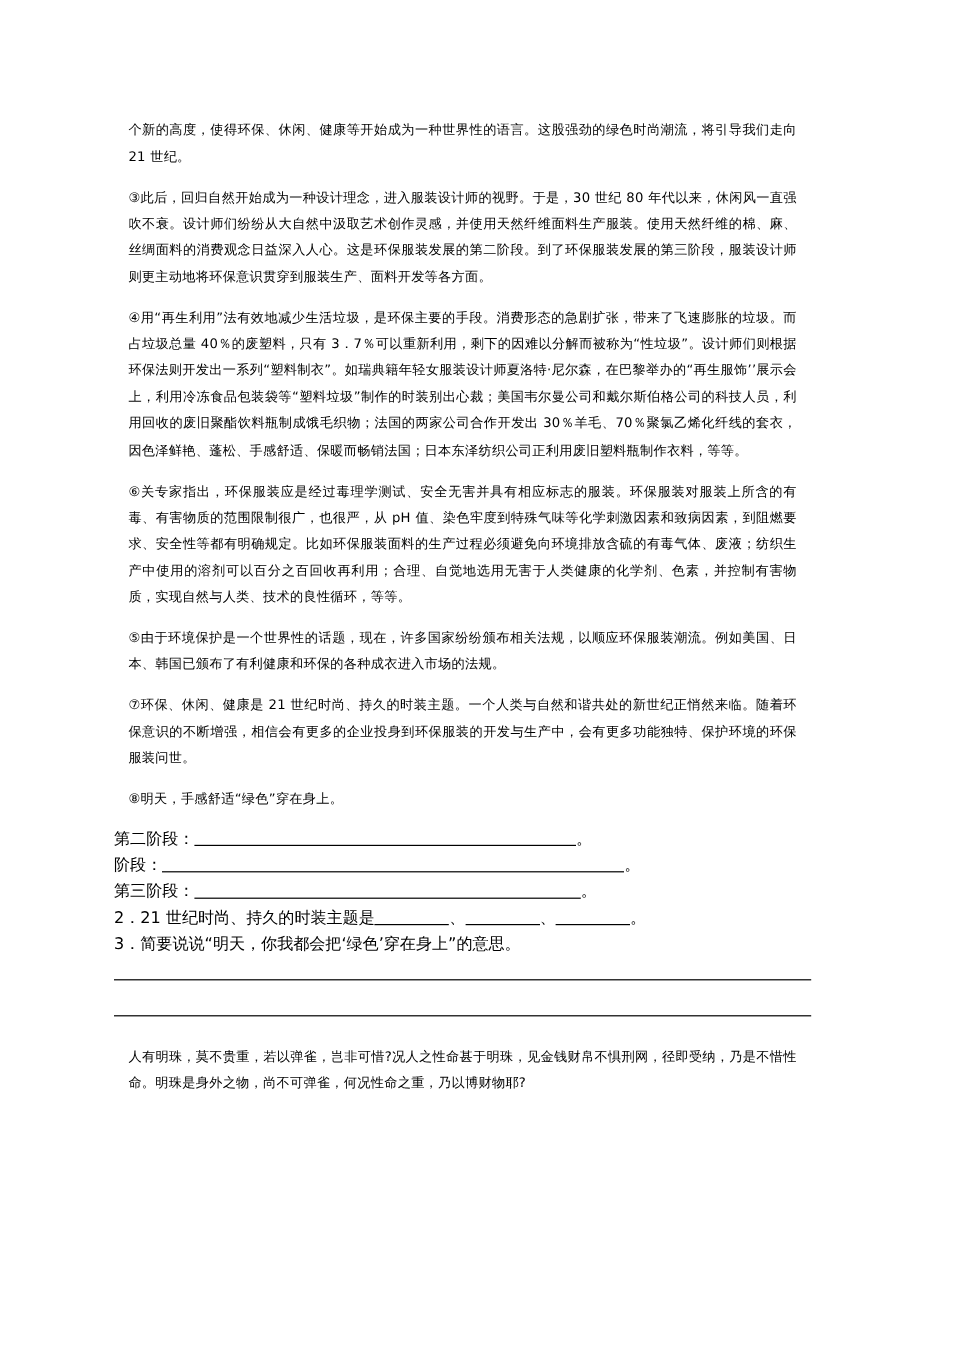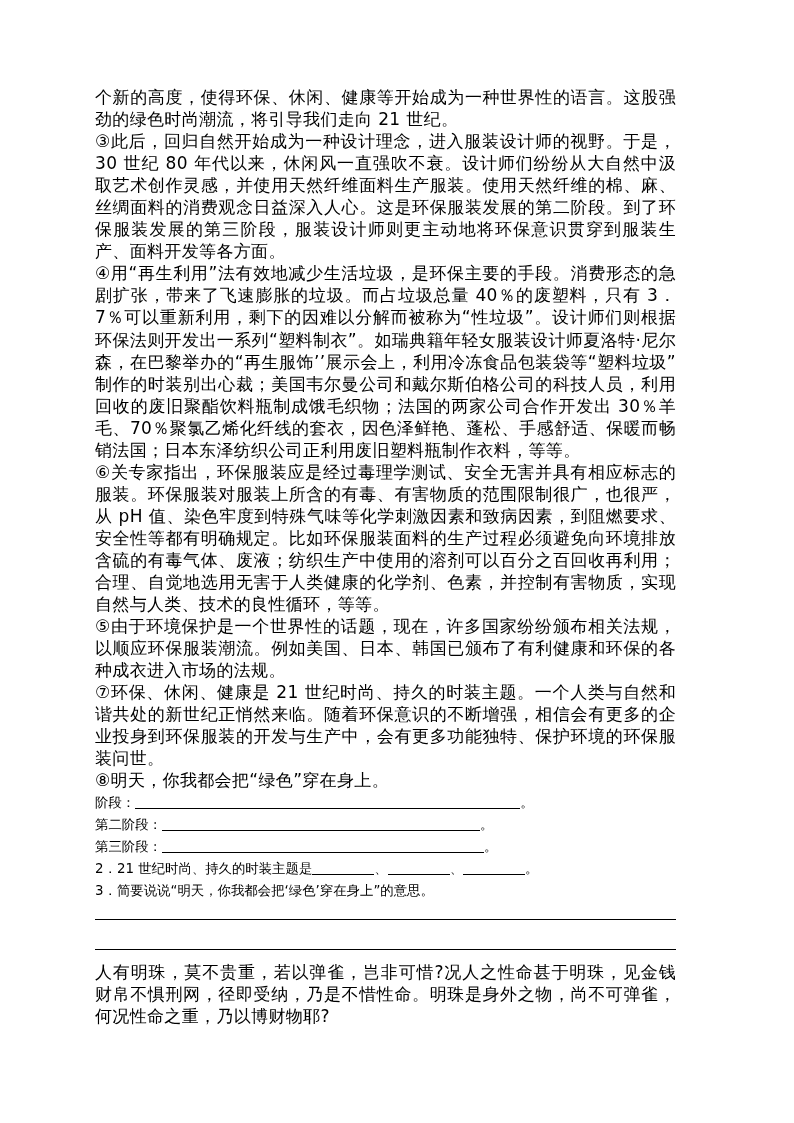--- a/index.html
+++ b/index.html
@@ -28,26 +28,26 @@
 
   
   .content {
     position: absolute;
     left: 95px;
     top: 86px;
     width: 581px;
   }
 
   .para {
-    font-size: 17px;
+    font-size: 11px;
     line-height: 22.05px;
     letter-spacing: 0.02em;
     text-align: justify;
     text-justify: inter-character;
-    margin: 0;
+    margin: 12px;
     word-break: break-all;
     font-family: "DejaVu Sans", "Liberation Sans", sans-serif;
   }
 
   
   .para.nojust {
     text-align: left;
   }
 
   .q-line {
@@ -95,30 +95,30 @@
     <p class="para">③此后，回归自然开始成为一种设计理念，进入服装设计师的视野。于是，30 世纪 80 年代以来，休闲风一直强吹不衰。设计师们纷纷从大自然中汲取艺术创作灵感，并使用天然纤维面料生产服装。使用天然纤维的棉、麻、丝绸面料的消费观念日益深入人心。这是环保服装发展的第二阶段。到了环保服装发展的第三阶段，服装设计师则更主动地将环保意识贯穿到服装生产、面料开发等各方面。</p>
 
     <p class="para">④用“再生利用”法有效地减少生活垃圾，是环保主要的手段。消费形态的急剧扩张，带来了飞速膨胀的垃圾。而占垃圾总量 40％的废塑料，只有 3．7％可以重新利用，剩下的因难以分解而被称为“性垃圾”。设计师们则根据环保法则开发出一系列“塑料制衣”。如瑞典籍年轻女服装设计师夏洛特·尼尔森，在巴黎举办的“再生服饰’’展示会上，利用冷冻食品包装袋等“塑料垃圾”制作的时装别出心裁；美国韦尔曼公司和戴尔斯伯格公司的科技人员，利用回收的废旧聚酯饮料瓶制成饿毛织物；法国的两家公司合作开发出 30％羊毛、70％聚氯乙烯化纤线的套衣，因色泽鲜艳、蓬松、手感舒适、保暖而畅销法国；日本东泽纺织公司正利用废旧塑料瓶制作衣料，等等。</p>
 
     <p class="para">⑥关专家指出，环保服装应是经过毒理学测试、安全无害并具有相应标志的服装。环保服装对服装上所含的有毒、有害物质的范围限制很广，也很严，从 pH 值、染色牢度到特殊气味等化学刺激因素和致病因素，到阻燃要求、安全性等都有明确规定。比如环保服装面料的生产过程必须避免向环境排放含硫的有毒气体、废液；纺织生产中使用的溶剂可以百分之百回收再利用；合理、自觉地选用无害于人类健康的化学剂、色素，并控制有害物质，实现自然与人类、技术的良性循环，等等。</p>
 
     <p class="para">⑤由于环境保护是一个世界性的话题，现在，许多国家纷纷颁布相关法规，以顺应环保服装潮流。例如美国、日本、韩国已颁布了有利健康和环保的各种成衣进入市场的法规。</p>
 
     <p class="para">⑦环保、休闲、健康是 21 世纪时尚、持久的时装主题。一个人类与自然和谐共处的新世纪正悄然来临。随着环保意识的不断增强，相信会有更多的企业投身到环保服装的开发与生产中，会有更多功能独特、保护环境的环保服装问世。</p>
 
-    <p class="para nojust">⑧明天，你我都会把“绿色”穿在身上。</p>
+    <p class="para nojust">⑧明天，手感舒适“绿色”穿在身上。</p>
 
 
 
     <p class="q-line">
-      <span>阶段：</span><span class="fill fill-a"></span><span>。</span>
+      <span>第二阶段：</span><span class="fill fill-b"></span><span>。</span>
     </p>
 
     <p class="q-line">
-      <span>第二阶段：</span><span class="fill fill-b"></span><span>。</span>
+      <span>阶段：</span><span class="fill fill-a"></span><span>。</span>
     </p>
 
     <p class="q-line">
       <span>第三阶段：</span><span class="fill fill-c"></span><span>。</span>
     </p>
 
     <p class="q-line">
       <span>2．21 世纪时尚、持久的时装主题是</span><span class="fill fill-s"></span><span>、</span><span class="fill fill-s"></span><span>、</span><span class="fill fill-s"></span><span>。</span>
     </p>
 

